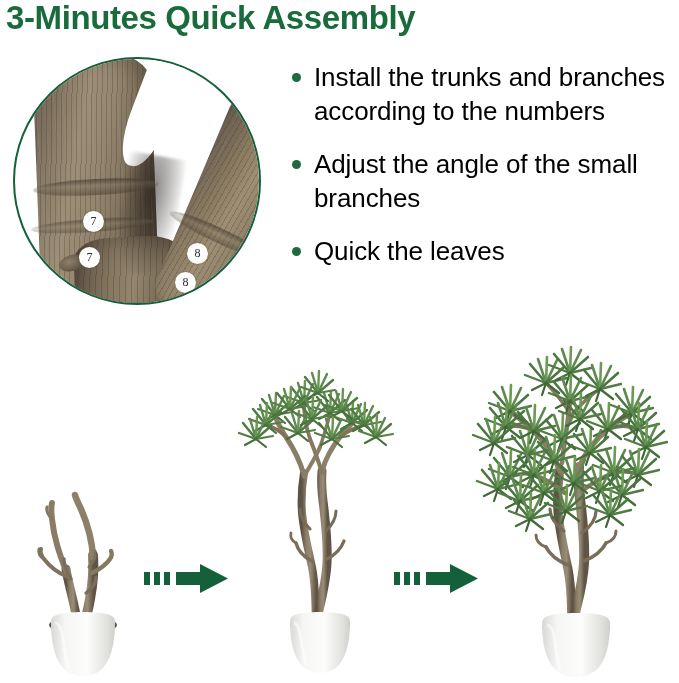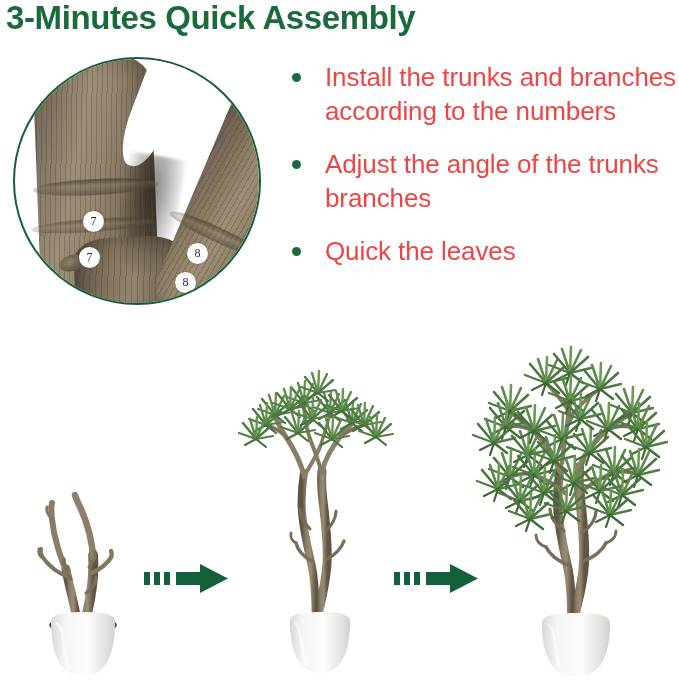--- a/index.html
+++ b/index.html
@@ -246,23 +246,22 @@
     width: 9px;
     height: 9px;
     border-radius: 50%;
     background: #1b6b3f;
     margin-top: 13px;
     margin-right: 13px;
   }
   .bullet-text {
     font-size: 26px;
     line-height: 34px;
-    color: #ef4444;
+    color: #000000;
     letter-spacing: -0.1px;
-    margin-left: 11px;
   }
 
   
   .stage {
     position: absolute;
     bottom: 0;
   }
   .stage-1 { left: 8px;   width: 150px; height: 210px; }
   .stage-2 { left: 232px; width: 165px; height: 330px; }
   .stage-3 { left: 470px; width: 200px; height: 340px; }
@@ -306,21 +305,21 @@
   </div>
 </div>
 
 <div class="bullet-list">
   <div class="bullet-item">
     <span class="bullet-dot"></span>
     <span class="bullet-text">Install the trunks and branches according to the numbers</span>
   </div>
   <div class="bullet-item">
     <span class="bullet-dot"></span>
-    <span class="bullet-text">Adjust the angle of the trunks branches</span>
+    <span class="bullet-text">Adjust the angle of the small branches</span>
   </div>
   <div class="bullet-item">
     <span class="bullet-dot"></span>
     <span class="bullet-text">Quick the leaves</span>
   </div>
 </div>
 
 <div class="stage stage-1">
   <div class="plant">
     <svg viewBox="0 0 150 210" xmlns="http://www.w3.org/2000/svg">

